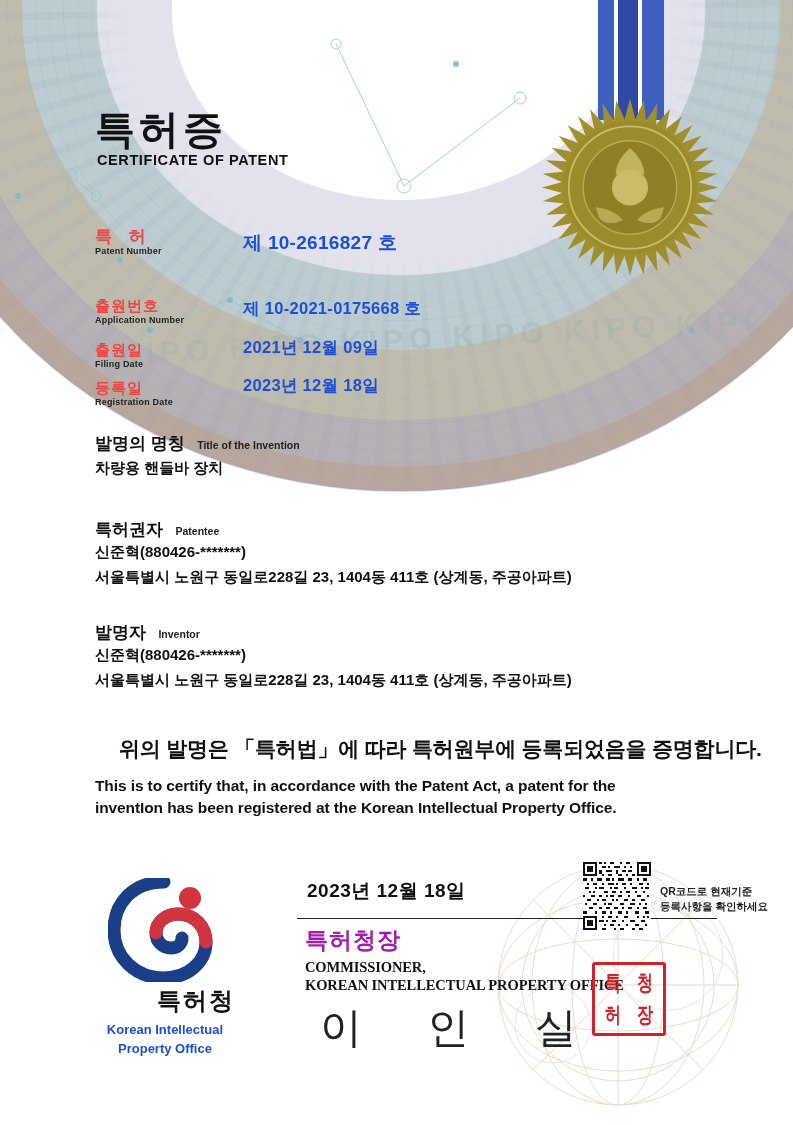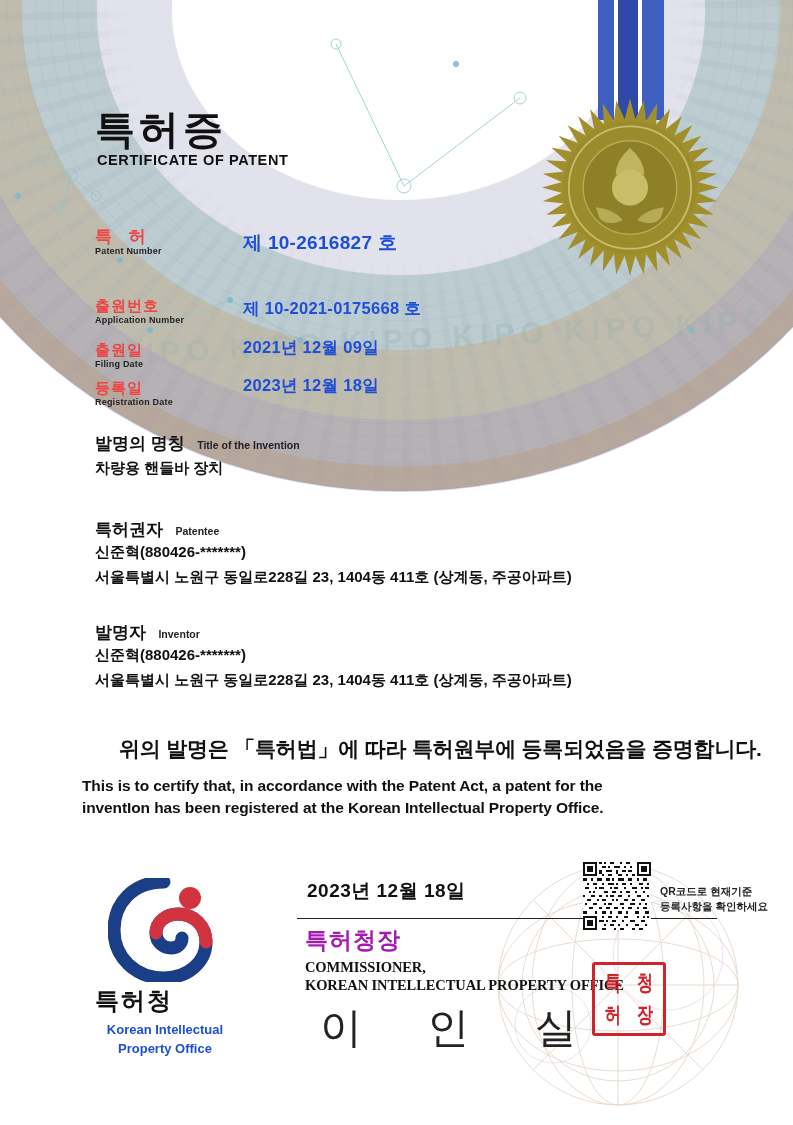--- a/index.html
+++ b/index.html
@@ -195,21 +195,21 @@
     left: 95px;
     top: 735px;
     font-size: 21px;
     font-weight: bold;
     color: #111;
     letter-spacing: -0.2px;
     margin-left: 24px;
   }
   .certify-en {
     position: absolute;
-    left: 82px;
+    left: 95px;
     top: 775px;
     font-size: 15.5px;
     font-weight: bold;
     color: #111;
     line-height: 22px;
     letter-spacing: -0.1px;
   }
 
   .issue-date {
     position: absolute;
@@ -263,21 +263,21 @@
     left: 108px;
     top: 878px;
     width: 112px;
     height: 104px;
   }
   .kipo-name-ko {
     position: absolute;
     left: 95px;
     top: 985px;
     width: 140px;
-    text-align: left;
+    text-align: right;
     font-size: 24px;
     font-weight: bold;
     letter-spacing: 2px;
     color: #111;
   }
   .kipo-name-en {
     position: absolute;
     left: 85px;
     top: 1020px;
     width: 160px;

